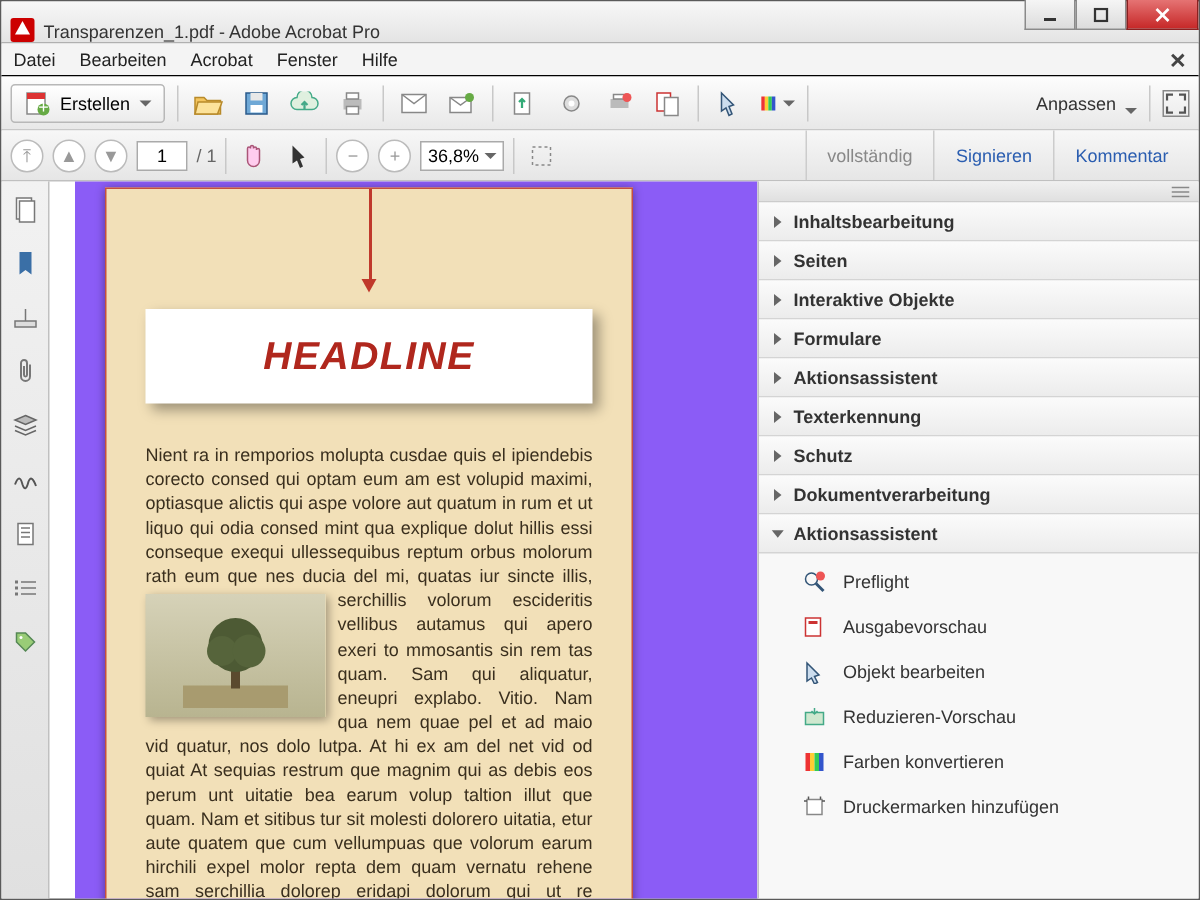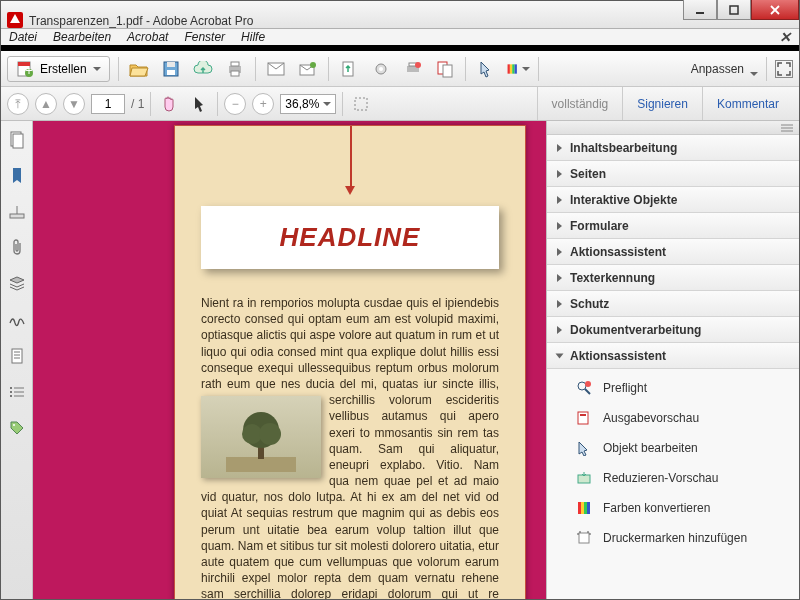--- a/index.html
+++ b/index.html
@@ -9,21 +9,21 @@
 
 .titlebar { height: 28px; background: linear-gradient(#f7f7f7, #e4e4e4); display: flex; align-items: flex-end; padding: 0 0 0 6px; border-bottom: 1px solid #b0b0b0; }
 .titlebar .app-icon { width: 16px; height: 16px; background: #c00; border-radius: 2px; position: relative; margin-right: 6px; }
 .titlebar .app-icon::after { content: ""; position: absolute; left: 3px; top: 2px; width: 0; height: 0; border-left: 5px solid transparent; border-right: 5px solid transparent; border-bottom: 9px solid #fff; }
 .titlebar .title { flex: 1; color: #333; }
 .win-controls { display: flex; height: 100%; }
 .win-btn { width: 34px; height: 20px; display: flex; align-items: center; justify-content: center; border: 1px solid #8a8a8a; border-top: none; margin-top: -1px; background: linear-gradient(#f5f5f5,#dcdcdc); }
 .win-btn.close { background: linear-gradient(#e57373,#c62828); border-color: #8a2020; width: 48px; border-top-right-radius: 0; }
 .win-btn svg { width: 12px; height: 10px; }
 
-.menubar { height: 22px; display: flex; align-items: center; padding: 0 8px; gap: 16px; color: #222; border-bottom: 6px solid #000000; background:#f4f4f4;font-style:italic; }
+.menubar { height: 22px; display: flex; align-items: center; padding: 0 8px; gap: 16px; color: #222; border-bottom: 1px solid #000000; background:#f4f4f4; }
 .menubar .menux { font-size: 12px; cursor: default; }
 .menubar .closex { margin-left: auto; font-weight: bold; font-size: 14px; color:#444; }
 
 .toolbar { height: 36px; display: flex; align-items: center; padding: 0 6px; gap: 8px; border-bottom: 1px solid #c8c8c8; background: linear-gradient(#fdfdfd,#e8e8e8); }
 .tb-sep { width: 1px; height: 24px; background: #c8c8c8; }
 .tb-btn { width: 24px; height: 24px; display: flex; align-items: center; justify-content: center; border-radius: 3px; }
 .create-btn { display: flex; align-items: center; gap: 6px; padding: 3px 8px; border: 1px solid #b8b8b8; border-radius: 3px; background: linear-gradient(#fff,#ececec); }
 .create-btn .ic { width: 18px; height: 18px; }
 .chev { width: 0; height: 0; border-left: 4px solid transparent; border-right: 4px solid transparent; border-top: 4px solid #666; }
 .anpassen { display:flex; align-items:flex-end; gap:6px; color:#333; margin-left:auto; }
@@ -36,31 +36,31 @@
 .zoom-input { width: 56px; height: 20px; border: 1px solid #aaa; text-align: center; background:#fff; display:flex; align-items:center; justify-content:center; gap:4px; }
 .right-tabs { margin-left: auto; display: flex; align-items: stretch; height: 100%; padding-left: 15px; }
 .rtab { padding: 0 14px; display: flex; align-items: center; color: #2a5db0; border-left: 1px solid #ccc; }
 .rtab.dim { color:#888; }
 
 .content { flex: 1; display: flex; min-height: 0; }
 
 .icon-rail { width: 32px; background: linear-gradient(#f2f2f2,#e0e0e0); border-right: 1px solid #c0c0c0; display: flex; flex-direction: column; align-items: center; padding-top: 10px; gap: 18px; }
 .icon-rail .ir { width: 18px; height: 18px; display:flex; align-items:center; justify-content:center; }
 
-.doc-area { flex: 1; background: #be185d; display: flex; justify-content: flex-end; overflow: hidden; padding: 4px 20px; }
+.doc-area { flex: 1; background: #8b5cf6; display: flex; justify-content: flex-start; overflow: hidden; padding: 4px 20px; margin-left: 17px; }
 .page { width: 352px; height: 496px; background: #f2e0b8; border: 1px solid #c6503e; box-shadow: 0 0 6px rgba(0,0,0,.4); position: relative; padding: 22px 26px; }
 .arrow-line { position: absolute; left: 50%; top: 0; width: 2px; height: 62px; background: #c0392b; }
 .arrow-head { position: absolute; left: 50%; top: 60px; transform: translateX(-50%); width:0; height:0; border-left:5px solid transparent; border-right:5px solid transparent; border-top:9px solid #c0392b; }
 .headline-box { margin-top: 58px; background: #fff; box-shadow: 4px 4px 8px rgba(0,0,0,.35); padding: 16px 0; text-align: center; }
 .headline-box .hl { font-weight: 800; font-size: 26px; color: #b0271d; letter-spacing: 1px; font-style: italic; }
 .bodytext { margin-top: 26px; font-size: 6px; line-height: 1.35; color: #3a2f1e; text-align: justify; font-family: Georgia, serif; position:relative; }
 .tree-img { float:left; width:120px; height:82px; margin: 4px 8px 2px 0; background: linear-gradient(#d6d2b8,#b8b490); display:flex; align-items:center; justify-content:center; box-shadow: 2px 2px 6px rgba(0,0,0,.35); }
 .tree-img svg { width: 70px; height: 70px; }
 
-.side-panel { width: 253px; background: #f8f8f8; border-left: 1px solid #c0c0c0; display: flex; flex-direction: column; }
+.side-panel { width: 294px; background: #f8f8f8; border-left: 1px solid #c0c0c0; display: flex; flex-direction: column; }
 .side-panel .grip { height: 14px; background: linear-gradient(#f0f0f0,#e0e0e0); border-bottom:1px solid #ccc; display:flex; justify-content:flex-end; align-items:center; padding-right:6px; }
 .accordion-item { height: 26px; display: flex; align-items: center; gap: 8px; padding: 0 10px; border-bottom: 1px solid #d4d4d4; background: linear-gradient(#fbfbfb,#ececec); font-weight: bold; color: #333; }
 .accordion-item .tri { width:0; height:0; border-top:4px solid transparent; border-bottom:4px solid transparent; border-left:5px solid #666; }
 .accordion-item.open .tri { transform: rotate(90deg); }
 .sub-list { display: flex; flex-direction: column; padding: 4px 0; }
 .sub-item { height: 30px; display: flex; align-items: center; gap: 10px; padding: 0 0 0 28px; color: #333; }
 .sub-item .sic { width:18px; height:18px; display:flex; align-items:center; justify-content:center; }
 
 svg { display:block; }
 </style>

